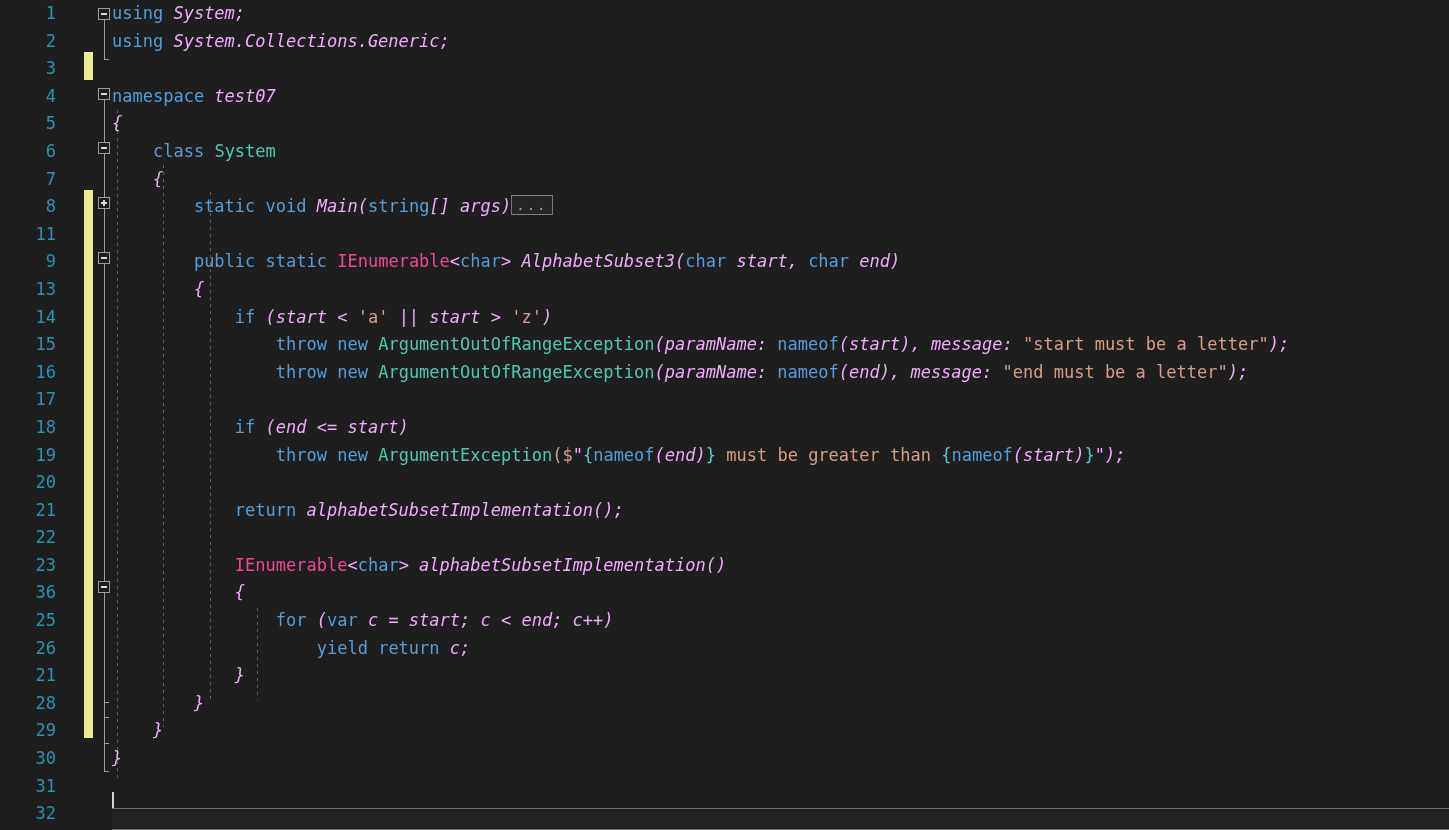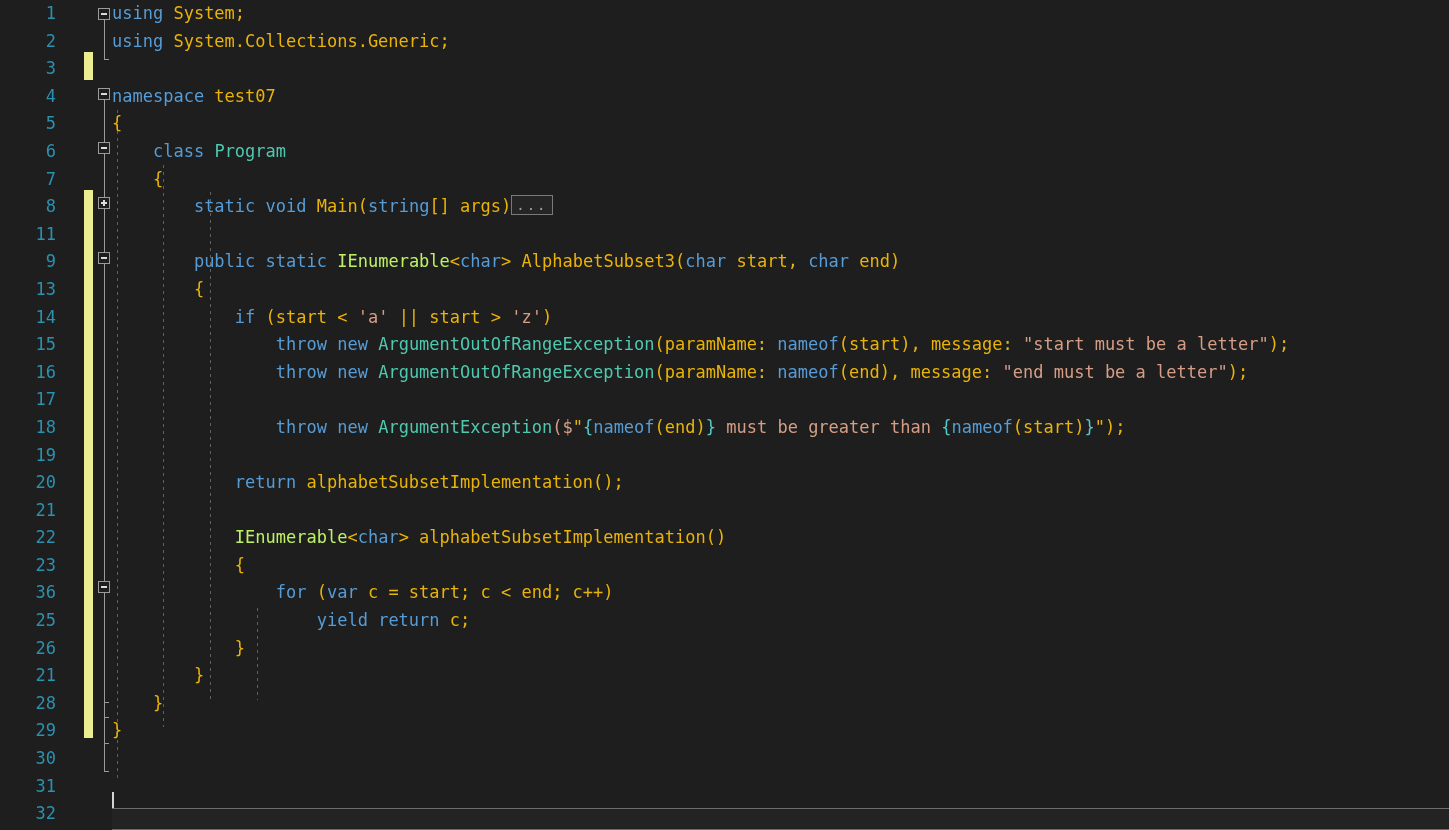--- a/index.html
+++ b/index.html
@@ -125,22 +125,22 @@
     white-space: pre;
     font-size: 17px;
     font-family: "DejaVu Sans Mono", "Liberation Mono", monospace;
     color: #dcdcdc;
     padding-left: 0px;
   }
 
   
   .kw   { color: #569cd6; }      
   .type { color: #4ec9b0; }      
-  .gtype{ color: #bef264; }      
-  .pln  { color: #eab308; }      
+  .gtype{ color: #ec4899; }      
+  .pln  { color: #f0abfc; font-style: italic; }      
   .str  { color: #d69d85; }      
   .fn   { color: #569cd6; margin-top: 12px; }      
   .interp { color: #56c8c8; }
 
   
   .collapsed {
     display: inline-block;
     border: 1px solid #7a7a7a;
     background: #252526;
     color: #a0a0a0;
@@ -273,41 +273,42 @@
       <div class="line"><span class="kw">using</span><span class="pln"> System;</span></div>
 
       <div class="line"><span class="kw">using</span><span class="pln"> System.Collections.Generic;</span></div>
 
       <div class="line">&nbsp;</div>
 
       <div class="line"><span class="kw">namespace</span><span class="pln"> test07</span></div>
 
       <div class="line"><span class="pln">{</span></div>
 
-      <div class="line">    <span class="kw">class</span><span class="pln"> </span><span class="type">Program</span></div>
+      <div class="line">    <span class="kw">class</span><span class="pln"> </span><span class="type">System</span></div>
 
       <div class="line">    <span class="pln">{</span></div>
 
       <div class="line">        <span class="kw">static</span><span> </span><span class="kw">void</span><span> </span><span class="pln">Main(</span><span class="kw">string</span><span class="pln">[] args)</span><span class="collapsed">...</span></div>
 
       <div class="line">&nbsp;</div>
 
       <div class="line">        <span class="kw">public</span><span> </span><span class="kw">static</span><span> </span><span class="gtype">IEnumerable</span><span class="pln">&lt;</span><span class="kw">char</span><span class="pln">&gt; </span><span class="pln">AlphabetSubset3(</span><span class="kw">char</span><span class="pln"> start, </span><span class="kw">char</span><span class="pln"> end)</span></div>
 
       <div class="line">        <span class="pln">{</span></div>
 
       <div class="line">            <span class="kw">if</span><span class="pln"> (start &lt; </span><span class="str">'a'</span><span class="pln"> || start &gt; </span><span class="str">'z'</span><span class="pln">)</span></div>
 
       <div class="line">                <span class="kw">throw</span><span> </span><span class="kw">new</span><span> </span><span class="type">ArgumentOutOfRangeException</span><span class="pln">(paramName: </span><span class="fn">nameof</span><span class="pln">(start), message: </span><span class="str">"start must be a letter"</span><span class="pln">);</span></div>
 
 
       <div class="line">                <span class="kw">throw</span><span> </span><span class="kw">new</span><span> </span><span class="type">ArgumentOutOfRangeException</span><span class="pln">(paramName: </span><span class="fn">nameof</span><span class="pln">(end), message: </span><span class="str">"end must be a letter"</span><span class="pln">);</span></div>
 
       <div class="line">&nbsp;</div>
 
+      <div class="line">            <span class="kw">if</span><span class="pln"> (end &lt;= start)</span></div>
 
       <div class="line">                <span class="kw">throw</span><span> </span><span class="kw">new</span><span> </span><span class="type">ArgumentException</span><span class="str">($</span><span class="pln">"</span><span class="interp">{</span><span class="fn">nameof</span><span class="pln">(end)</span><span class="interp">}</span><span class="str"> must be greater than </span><span class="interp">{</span><span class="fn">nameof</span><span class="pln">(start)</span><span class="interp">}</span><span class="pln">"</span><span class="pln">);</span></div>
 
       <div class="line">&nbsp;</div>
 
       <div class="line">            <span class="kw">return</span><span class="pln"> alphabetSubsetImplementation();</span></div>
 
       <div class="line">&nbsp;</div>
 
       <div class="line">            <span class="gtype">IEnumerable</span><span class="pln">&lt;</span><span class="kw">char</span><span class="pln">&gt; </span><span class="pln">alphabetSubsetImplementation()</span></div>

